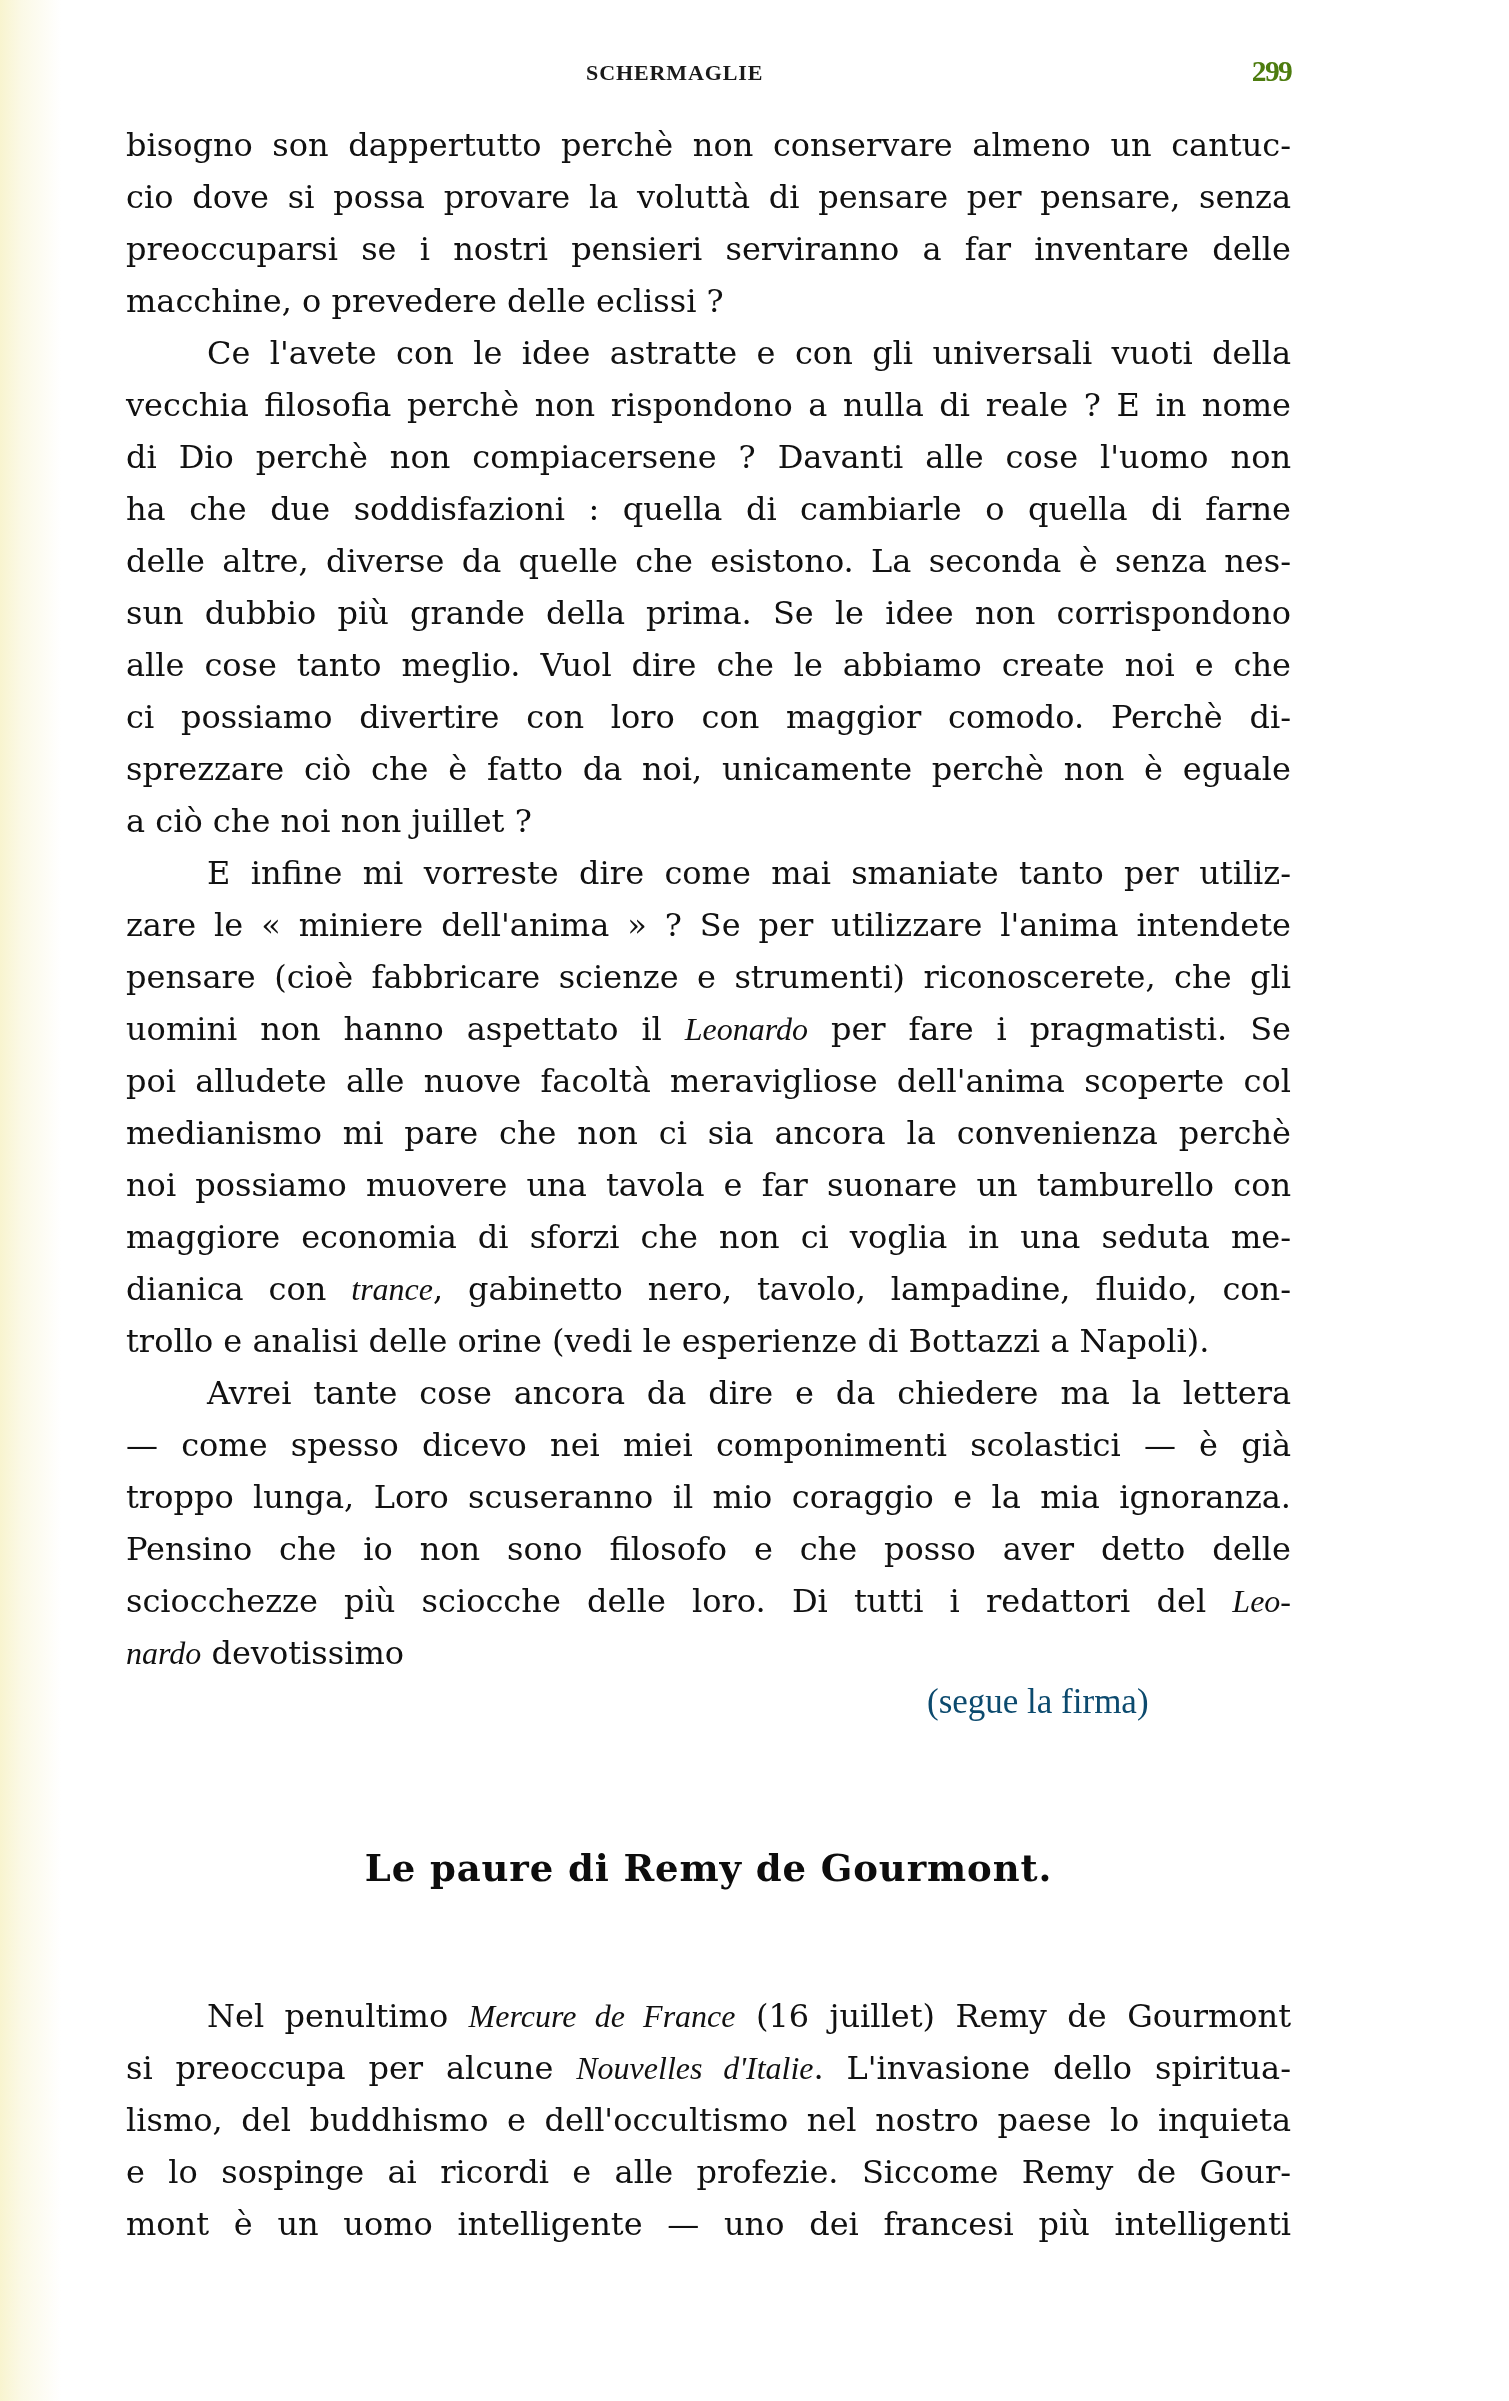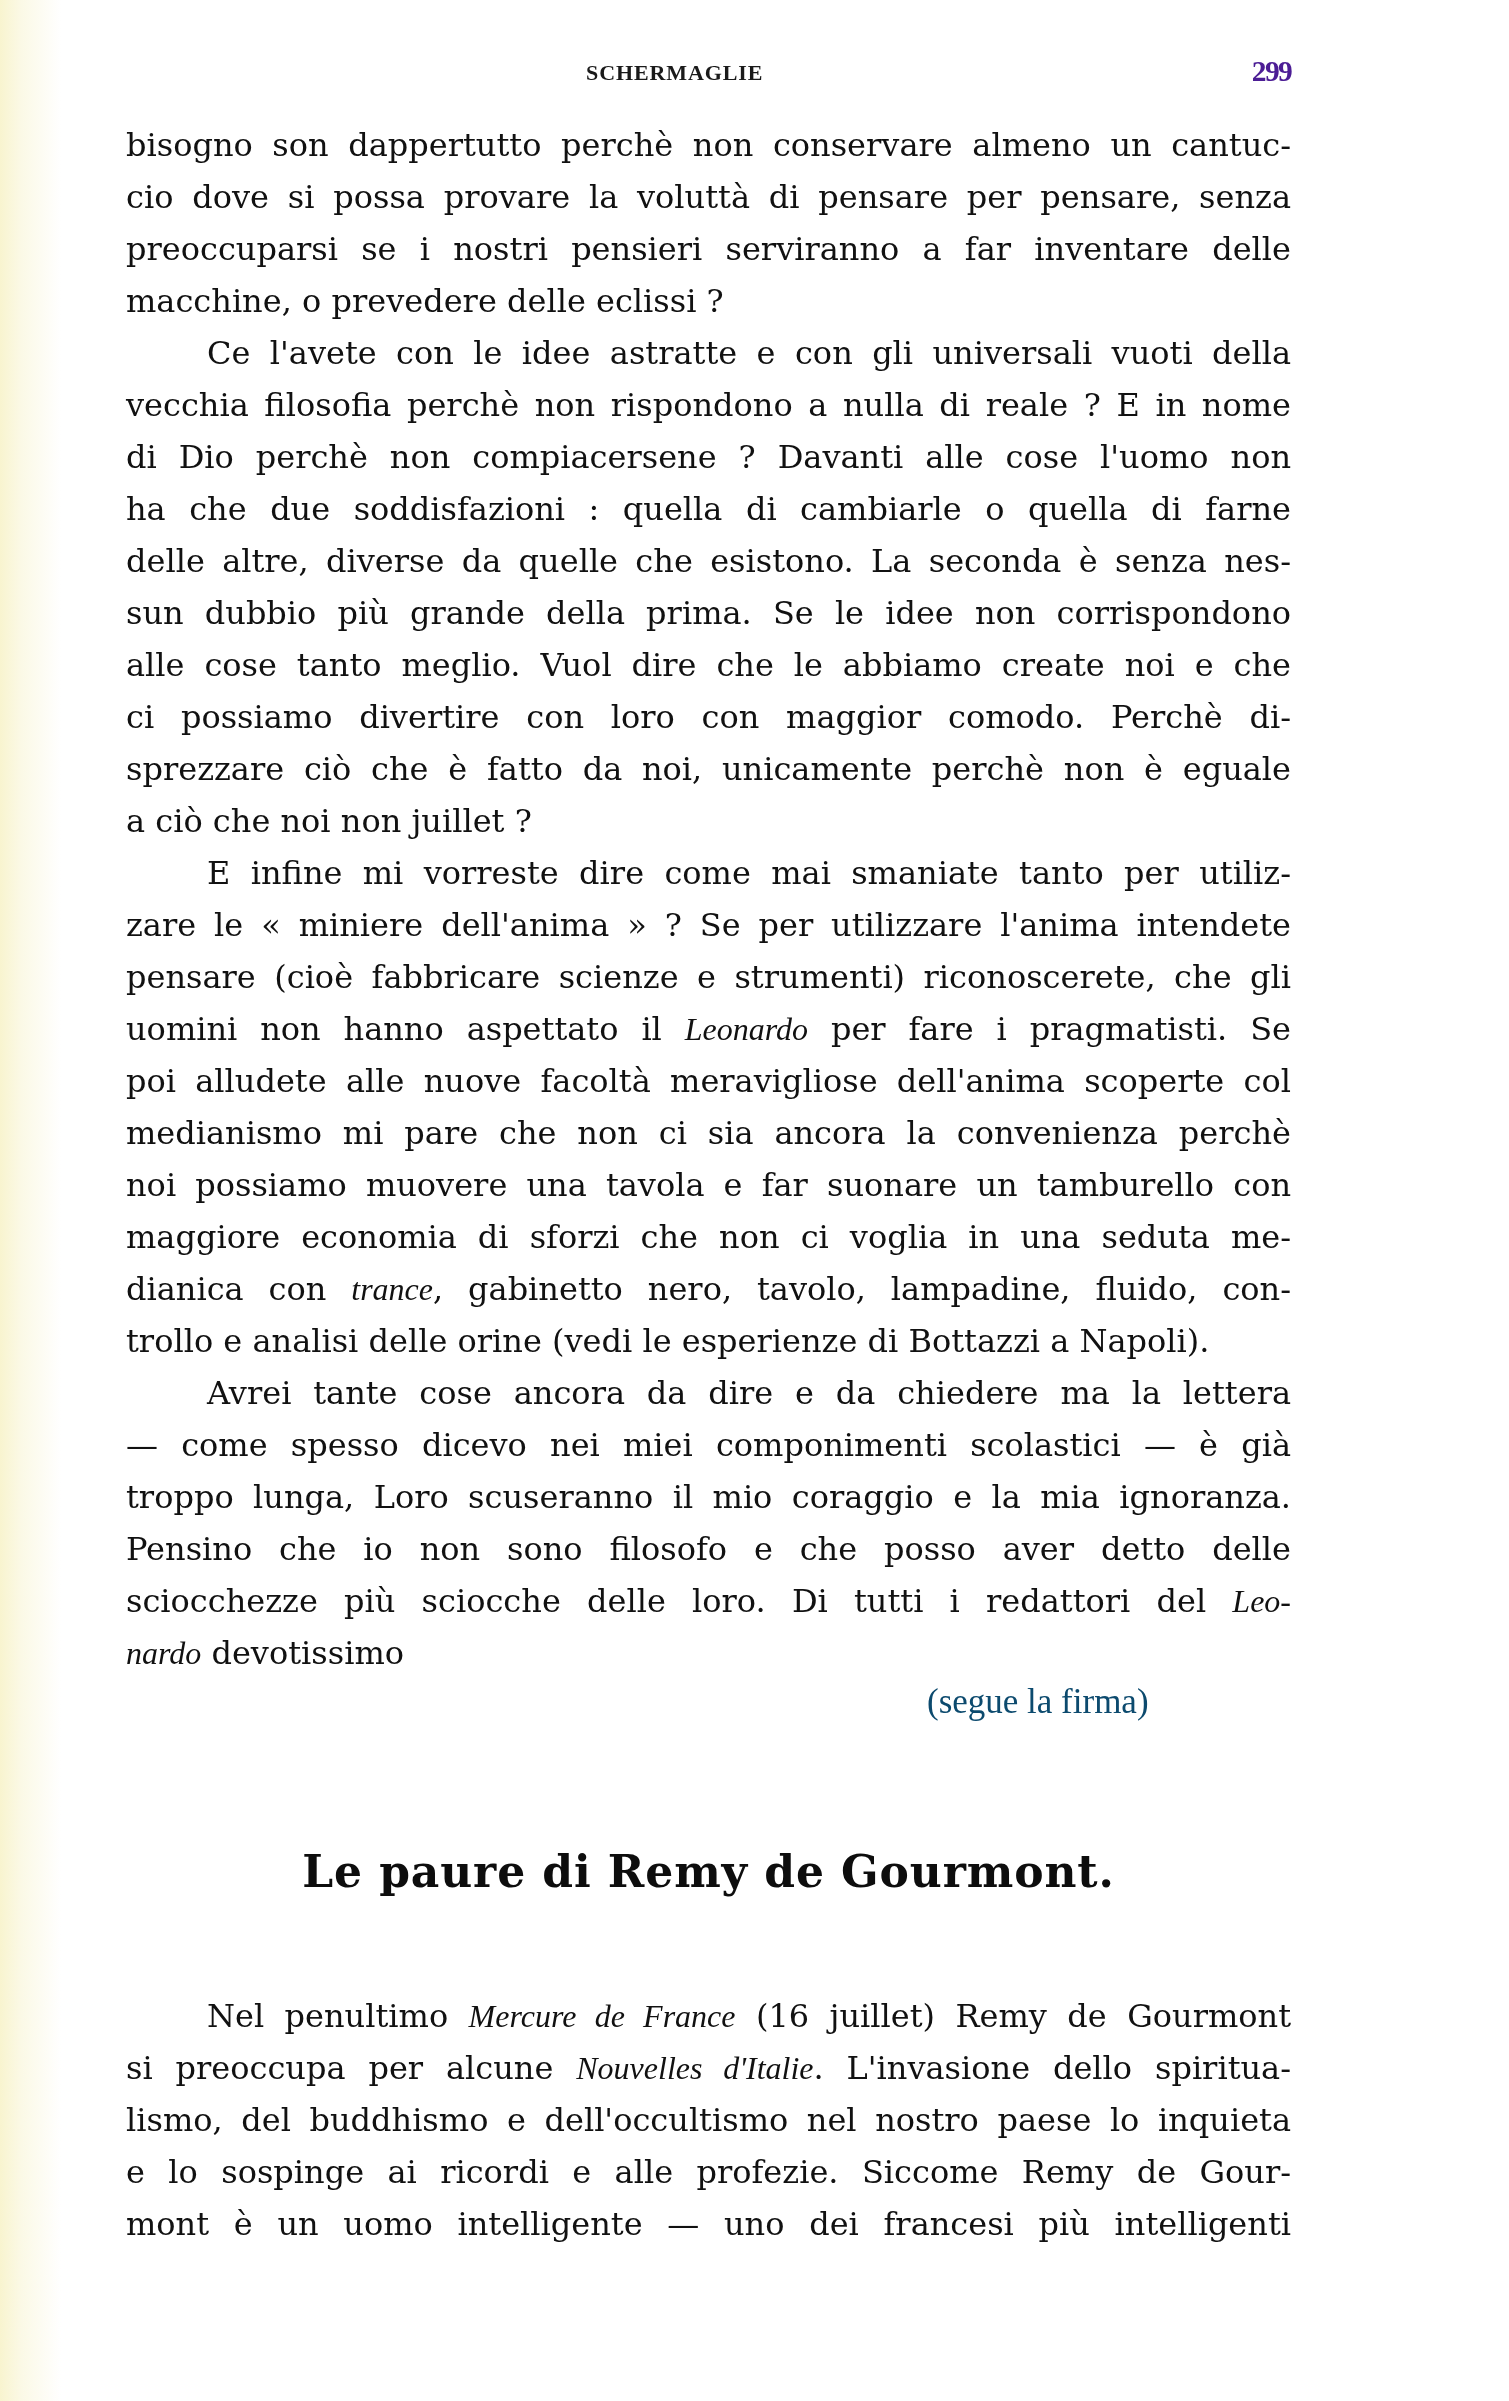--- a/index.html
+++ b/index.html
@@ -40,21 +40,21 @@
     color: #1a1a1a;
   }
   .page-number {
     position: absolute;
     right: 0;
     top: 0;
     font-family: "Liberation Serif", serif;
     font-size: 29.5px;
     font-weight: bold;
     letter-spacing: -1.7px;
-    color: #4c1d95;
+    color: #4d7c0f;
   }
   .column {
     position: absolute;
     left: 126px;
     width: 1165px;
   }
   .line {
     display: block;
     height: 52px;
     line-height: 52px;
@@ -93,21 +93,21 @@
     color: #0c4a6e;
   }
   .section-heading {
     position: absolute;
     left: 126px;
     width: 1165px;
     top: 1846px;
     text-align: center;
     font-family: "DejaVu Serif", serif;
     font-weight: bold;
-    font-size: 44px;
+    font-size: 37px;
     letter-spacing: 0.9px;
     color: #0d0d0d;
   }
   #section2 { top: 1990px; }
 </style>
 </head>
 <body>
 
 <div class="edge-tint"></div>
 

